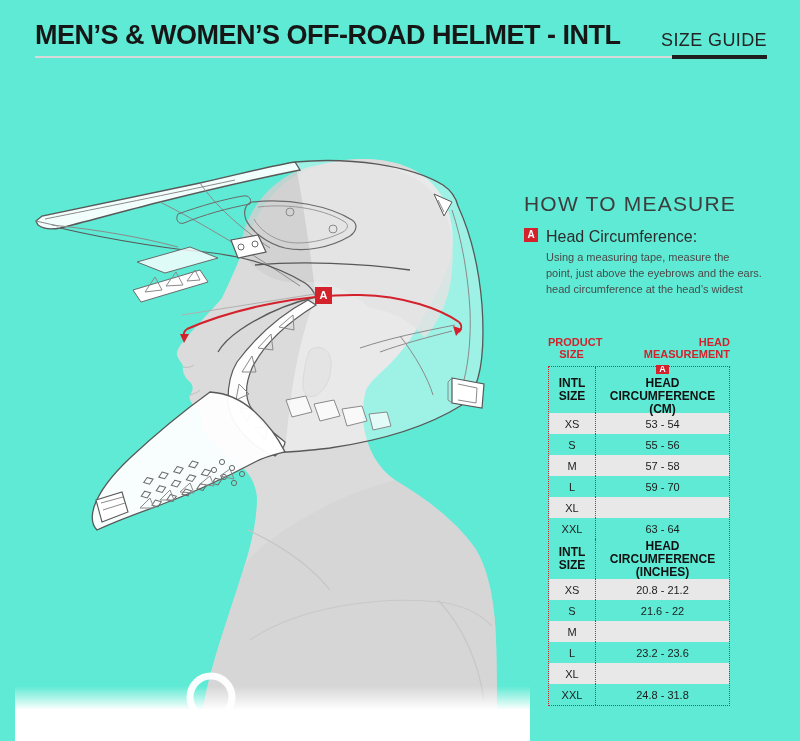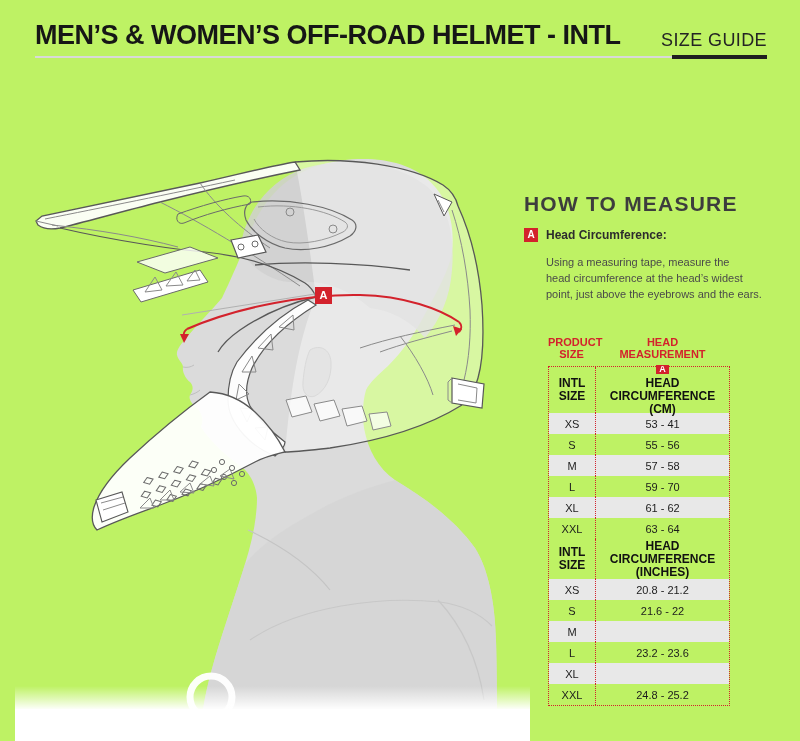--- a/index.html
+++ b/index.html
@@ -1,41 +1,41 @@
 <!DOCTYPE html>
 <html><head>
 <meta charset="utf-8">
 <style>
   html,body{margin:0;padding:0;background:#fff;}
-  .page{position:relative;width:800px;height:741px;background:#bef264;overflow:hidden;
+  .page{position:relative;width:800px;height:741px;background:#5eead4;overflow:hidden;
         font-family:"Liberation Sans","DejaVu Sans",sans-serif;color:#1c1c1c;}
   
   .title{position:absolute;left:35px;top:20px;margin:0;font-size:27px;font-weight:700;
          letter-spacing:-0.5px;color:#161616;white-space:nowrap;}
   .size-guide{position:absolute;top:30px;right:33px;font-size:18px;color:#242424;letter-spacing:0.4px;margin-left:34px;}
   .rule{position:absolute;top:56px;left:35px;width:732px;height:2px;background:#d9d9d9;}
   .rule-dark{position:absolute;top:55px;right:33px;width:95px;height:4px;background:#1f1f1f;}
   
   .badge{background:#d3222c;color:#fff;font-weight:700;display:flex;align-items:center;
          justify-content:center;line-height:1;}
   .badge.b14{width:14px;height:14px;font-size:10px;flex:0 0 14px;}
   .badge.b13{width:13px;height:13px;font-size:9px;margin:0 auto 3px;}
   .badge.diagram-badge{position:absolute;left:315px;top:287px;width:17px;height:17px;font-size:11px;}
   
   .how-to{position:absolute;left:524px;top:192px;width:262px;}
-  .how-to h2{margin:0 0 12px 0;font-size:21px;font-weight:700;color:#3d3d3d;letter-spacing:1.2px;}
+  .how-to h2{margin:0 0 12px 0;font-size:21px;font-weight:400;color:#3d3d3d;letter-spacing:1.2px;}
   .how-item{display:flex;gap:8px;align-items:flex-start;}
-  .item-title{font-size:12px;font-weight:700;color:#2d2d2d;margin-bottom:12px;}
+  .item-title{font-size:16px;font-weight:400;color:#2d2d2d;margin-bottom:3px;}
   .item-line{font-size:11px;color:#4a4a4a;line-height:16px;}
   
   .table-wrap{position:absolute;left:548px;top:337px;width:182px;}
   .col-headers{display:flex;text-align:center;color:#d3222c;font-weight:700;font-size:11px;
                line-height:11.5px;margin-bottom:6px;}
   .ch1{width:47px;}
-  .ch2{flex:1;}
+  .ch2{flex:1;text-align:right;}
   .box{border:1px dotted #d3222c;}
   .row{display:flex;align-items:stretch;}
   .cell{display:flex;align-items:center;justify-content:center;text-align:center;}
   .cell.size{width:46px;border-right:1px dotted #d3222c;flex:0 0 46px;}
   .cell.val{flex:1;flex-direction:column;}
   .row.data{height:21px;font-size:11px;color:#1c1c1c;}
   .row.stripe{background:#e8e8e8;}
   .sec-h{font-weight:700;font-size:12px;line-height:13px;color:#111;}
   .sec-h.cm{height:46px;}
   .sec-h.inch{height:40px;}
@@ -222,22 +222,22 @@
 
   <div class="badge diagram-badge">A</div>
 
   <section class="how-to">
     <h2>HOW TO MEASURE</h2>
     <div class="how-item">
       <span class="badge b14">A</span>
       <div>
         <div class="item-title">Head Circumference:</div>
         <div class="item-line">Using a measuring tape, measure the</div>
+        <div class="item-line">point, just above the eyebrows and the ears.</div>
         <div class="item-line">head circumference at the head’s widest</div>
-        <div class="item-line">point, just above the eyebrows and the ears.</div>
       </div>
     </div>
   </section>
 
   <section class="table-wrap">
     <div class="col-headers">
       <div class="ch1 two-line">
         <div>PRODUCT</div>
         <div>SIZE</div>
       </div>
@@ -258,37 +258,36 @@
         </div>
         <div class="cell val">
           <span class="badge b13">A</span>
           <div>HEAD CIRCUMFERENCE</div>
           <div>(CM)</div>
         </div>
       </div>
 
       <div class="row data stripe">
         <div class="cell size">XS</div>
-        <div class="cell val">53 - 41</div>
+        <div class="cell val">53 - 54</div>
       </div>
       <div class="row data">
         <div class="cell size">S</div>
         <div class="cell val">55 - 56</div>
       </div>
       <div class="row data stripe">
         <div class="cell size">M</div>
         <div class="cell val">57 - 58</div>
       </div>
       <div class="row data">
         <div class="cell size">L</div>
         <div class="cell val">59 - 70</div>
       </div>
       <div class="row data stripe">
         <div class="cell size">XL</div>
-        <div class="cell val">61 - 62</div>
       </div>
       <div class="row data">
         <div class="cell size">XXL</div>
         <div class="cell val">63 - 64</div>
       </div>
 
       <div class="row sec-h inch">
         <div class="cell size two-line">
           <div>
             <div>INTL</div>
@@ -314,18 +313,18 @@
       </div>
       <div class="row data">
         <div class="cell size">L</div>
         <div class="cell val">23.2 - 23.6</div>
       </div>
       <div class="row data stripe">
         <div class="cell size">XL</div>
       </div>
       <div class="row data">
         <div class="cell size">XXL</div>
-        <div class="cell val">24.8 - 25.2</div>
+        <div class="cell val">24.8 - 31.8</div>
       </div>
     </div>
   </section>
 
 </div>
 
 </body></html>

